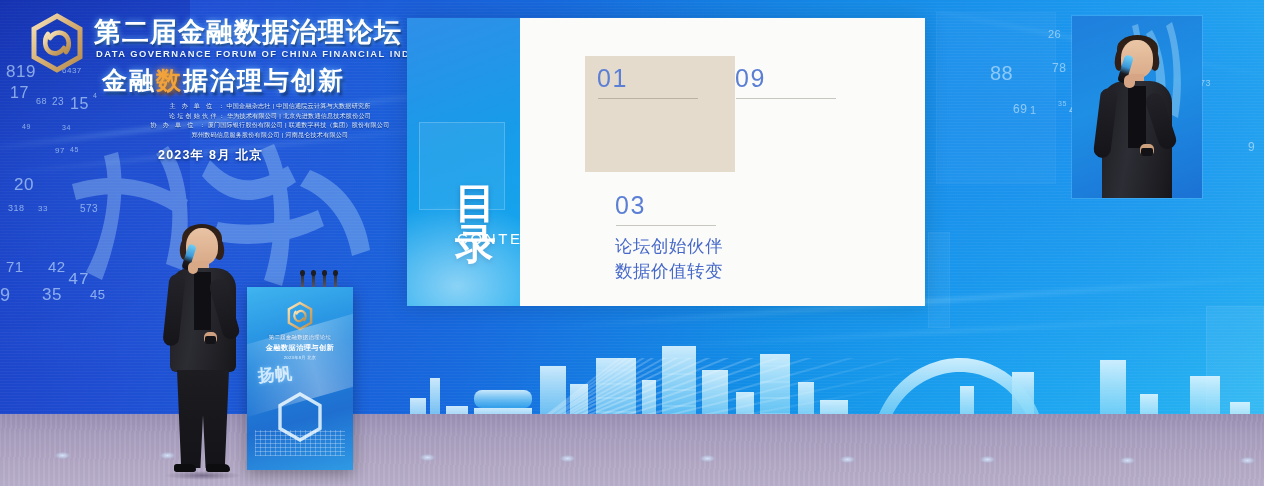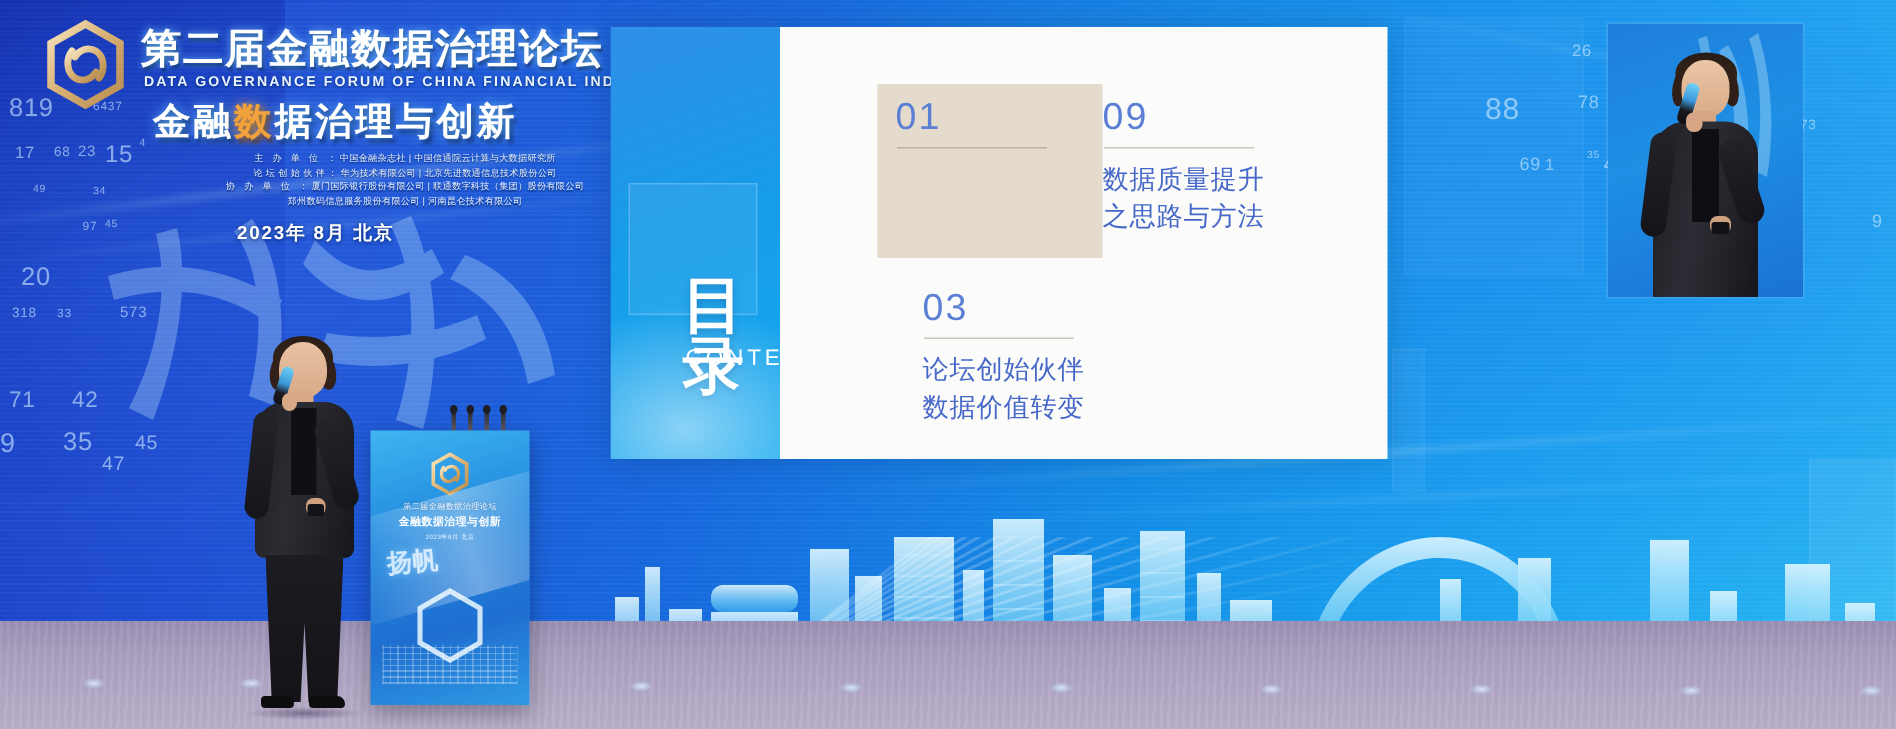--- a/index.html
+++ b/index.html
@@ -251,38 +251,38 @@
         <path d="M214,14 C230,48 236,104 222,156 L204,150 C220,100 216,48 200,20 Z"></path>
         <path d="M250,40 C282,52 304,80 310,120 L292,126 C286,92 268,68 240,56 Z"></path>
         <path d="M158,92 C192,98 226,94 258,80 L264,96 C228,114 190,118 152,110 Z"></path>
       </g>
     </svg>
   </div>
 
   <div id="numbers-layer">
       <div class="num" style="left: 6px; top: 62px; font-size: 17px;">819</div>
       <div class="num" style="left: 62px; top: 66px; font-size: 8px;">6437</div>
-      <div class="num" style="left: 10px; top: 96px; font-size: 11px;">17</div>
+      <div class="num" style="left: 10px; top: 84px; font-size: 16px;">17</div>
       <div class="num" style="left: 36px; top: 96px; font-size: 9px;">68</div>
       <div class="num" style="left: 52px; top: 96px; font-size: 10px;">23</div>
       <div class="num" style="left: 70px; top: 95px; font-size: 16px;">15</div>
       <div class="num" style="left: 93px; top: 92px; font-size: 7px;">4</div>
       <div class="num" style="left: 22px; top: 123px; font-size: 7px;">49</div>
       <div class="num" style="left: 62px; top: 124px; font-size: 7px;">34</div>
       <div class="num" style="left: 55px; top: 146px; font-size: 8px;">97</div>
       <div class="num" style="left: 70px; top: 146px; font-size: 7px;">45</div>
       <div class="num" style="left: 14px; top: 175px; font-size: 17px;">20</div>
       <div class="num" style="left: 8px; top: 203px; font-size: 9px;">318</div>
       <div class="num" style="left: 38px; top: 204px; font-size: 8px;">33</div>
       <div class="num" style="left: 80px; top: 203px; font-size: 10px;">573</div>
       <div class="num" style="left: 6px; top: 258px; font-size: 15px;">71</div>
       <div class="num" style="left: 48px; top: 258px; font-size: 15px;">42</div>
       <div class="num" style="left: 0px; top: 285px; font-size: 18px;">9</div>
       <div class="num" style="left: 42px; top: 285px; font-size: 17px;">35</div>
-      <div class="num" style="left: 68px; top: 301px; font-size: 13px;">47</div>
+      <div class="num" style="left: 68px; top: 270px; font-size: 17px; font-family: Liberation Mono, monospace;">47</div>
       <div class="num" style="left: 90px; top: 287px; font-size: 13px;">45</div>
       <div class="num" style="left: 990px; top: 62px; font-size: 20px;">88</div>
       <div class="num" style="left: 1052px; top: 61px; font-size: 12px;">78</div>
       <div class="num" style="left: 1072px; top: 64px; font-size: 8px;">33</div>
       <div class="num" style="left: 1048px; top: 28px; font-size: 11px;">26</div>
       <div class="num" style="left: 1077px; top: 28px; font-size: 8px;">44</div>
       <div class="num" style="left: 1108px; top: 28px; font-size: 17px;">5</div>
       <div class="num" style="left: 1013px; top: 102px; font-size: 12px;">69</div>
       <div class="num" style="left: 1030px; top: 104px; font-size: 11px;">1</div>
       <div class="num" style="left: 1058px; top: 100px; font-size: 7px;">35</div>
@@ -397,22 +397,20 @@
       <div class="toc-en">CONTENTS</div>
     </div>
     <div class="slide-right">
       <div class="item" id="item-01">
         <div class="idx">01</div>
         <div class="rule"></div>
       </div>
       <div class="item" id="item-02">
         <div class="idx">09</div>
         <div class="rule"></div>
-        <div class="txt">数据质量提升
-之思路与方法</div>
       </div>
       <div class="item" id="item-03">
         <div class="idx">03</div>
         <div class="rule"></div>
         <div class="txt">论坛创始伙伴
 数据价值转变</div>
       </div>
     </div>
   </div>
 

